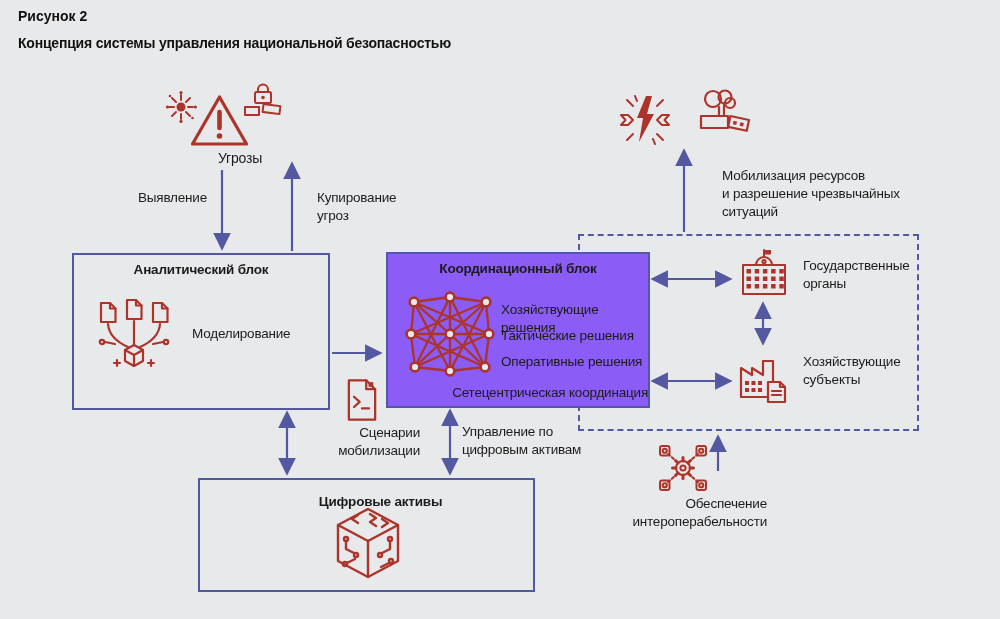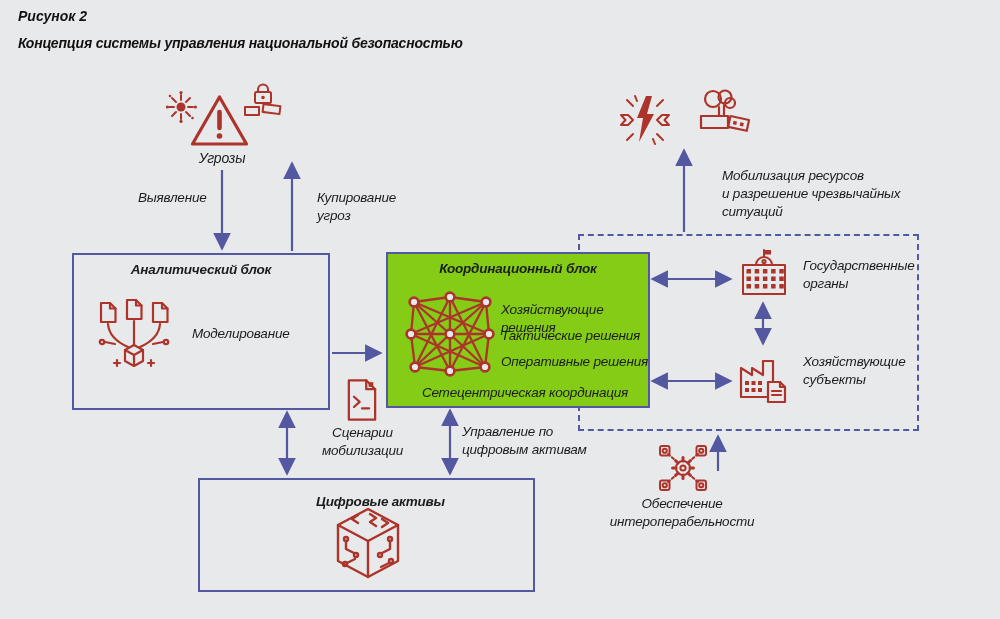--- a/index.html
+++ b/index.html
@@ -1,29 +1,28 @@
 <!DOCTYPE html>
 <html><head>
 <meta charset="utf-8">
 <style>
   html,body{margin:0;padding:0;background:#e8e9eb;}
   .canvas{
     position:relative;width:1000px;height:619px;background:#e8e9eb;
     font-family:"Liberation Sans","DejaVu Sans",sans-serif;color:#1c1c1c;
     overflow:hidden;
-    font-style:italic;
   }
   .fig-label{position:absolute;left:18px;top:8px;font-size:14px;font-weight:bold;color:#111;}
   .fig-title{position:absolute;left:18px;top:35px;font-size:14px;font-weight:bold;color:#111;letter-spacing:-0.2px;text-align:right;}
   .box{position:absolute;border:2px solid #5358a0;box-sizing:border-box;}
-  .box.filled{background:#84cc16;}
+  .box.filled{background:#8b5cf6;}
   .box.dashed{border-style:dashed;background:transparent;}
   .box-title{position:absolute;left:0;right:0;top:7px;text-align:center;font-weight:bold;font-size:13.5px;letter-spacing:-0.2px;}
   .lbl{position:absolute;font-size:13.5px;line-height:18px;letter-spacing:-0.2px;white-space:pre-line;}
-  .lbl.center{text-align:center;}
+  .lbl.center{text-align:right;}
   .ricon{position:absolute;}
   .ricon svg{display:block;width:100%;height:100%;}
   .connectors{position:absolute;left:0;top:0;pointer-events:none;z-index:5;}
   .z1{z-index:1}.z2{z-index:2}
 </style>
 </head>
 <body>
 
 <div class="canvas">
 

